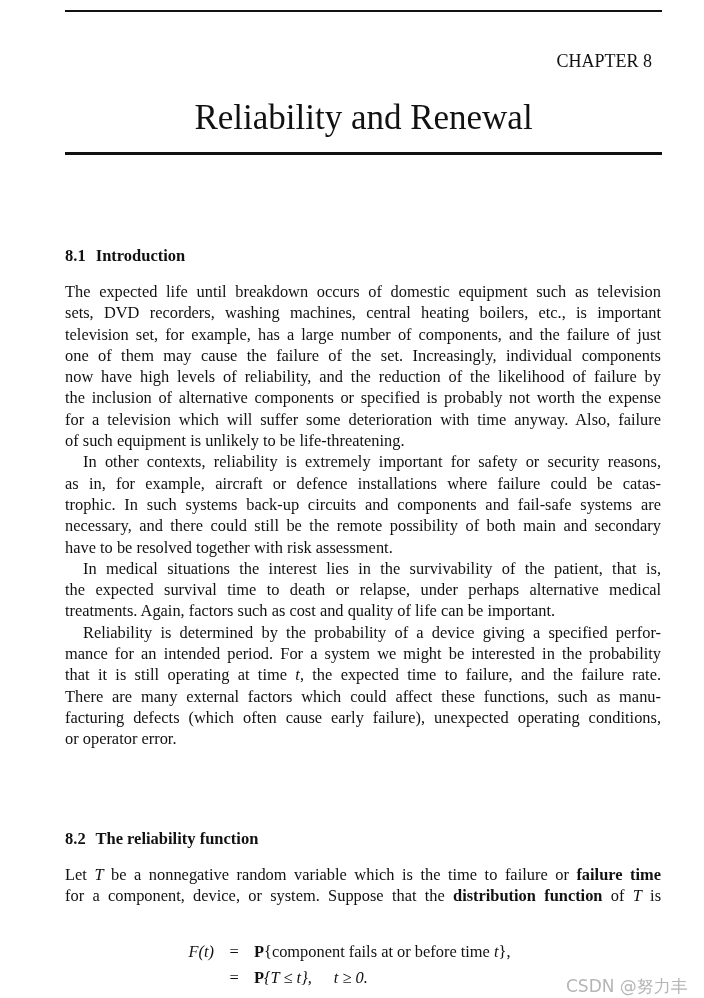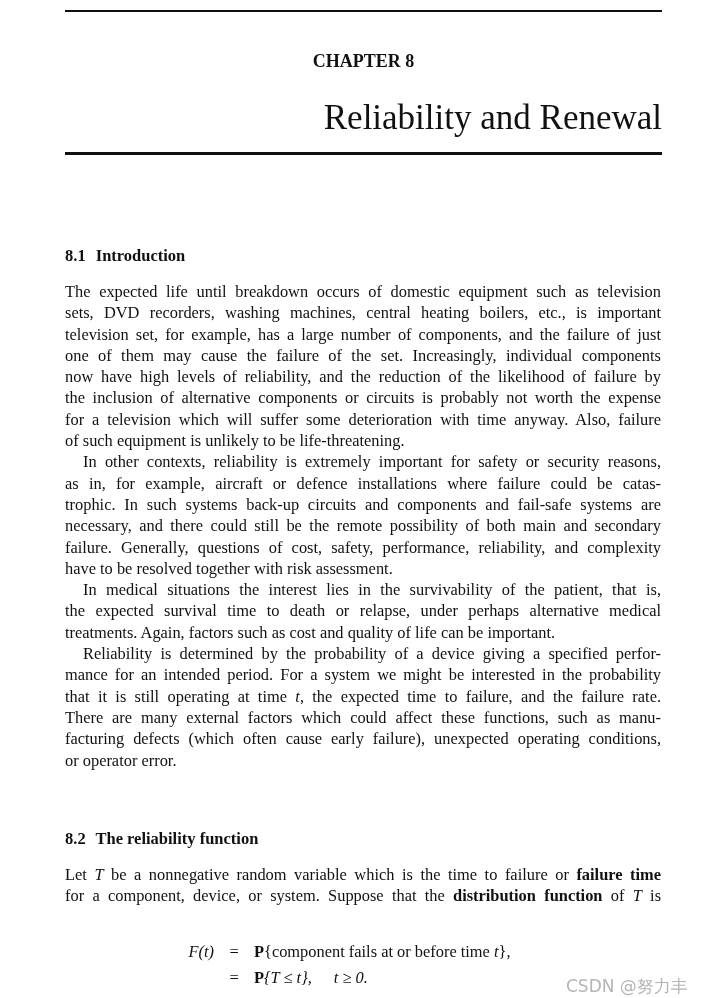--- a/index.html
+++ b/index.html
@@ -4,26 +4,26 @@
 <style>
   html, body { margin: 0; padding: 0; background: #ffffff; }
   body {
     width: 704px; height: 998px; position: relative; overflow: hidden;
     font-family: "Liberation Serif", "DejaVu Serif", serif;
     color: #111111;
   }
   .rule-top { position: absolute; left: 65px; top: 10px; width: 597px; height: 2px; background: #111; }
   .rule-bottom { position: absolute; left: 65px; top: 152px; width: 597px; height: 3px; background: #111; }
   .chapter-label {
-    position: absolute; left: 65px; width: 597px; top: 51px;
-    text-align: center; font-size: 18px; letter-spacing: 0px; font-weight: bold;
+    position: absolute; left: 55px; width: 597px; top: 51px;
+    text-align: right; font-size: 18px; letter-spacing: 0px;
   }
   .chapter-title {
     position: absolute; left: 65px; width: 597px; top: 98px;
-    text-align: right; font-size: 35px; line-height: 40px;
+    text-align: center; font-size: 35px; line-height: 40px;
   }
   .section-heading {
     position: absolute; left: 65px; font-weight: bold; font-size: 16.5px;
   }
   .section-heading .num { margin-right: 6px; }
   .body-text {
     position: absolute; left: 65px; width: 596px;
     font-size: 16.4px; line-height: 21.3px; text-align: justify;
   }
   .body-text p { margin: 0; }
@@ -57,30 +57,29 @@
   <span>Introduction</span>
 </div>
 
 <div class="body-text" style="top:281px;">
   <p>
     <span class="line">The expected life until breakdown occurs of domestic equipment such as television</span>
     <span class="line">sets, DVD recorders, washing machines, central heating boilers, etc., is important</span>
     <span class="line">television set, for example, has a large number of components, and the failure of just</span>
     <span class="line">one of them may cause the failure of the set. Increasingly, individual components</span>
     <span class="line">now have high levels of reliability, and the reduction of the likelihood of failure by</span>
-    <span class="line">the inclusion of alternative components or circuits is probably not worth the expense</span>
+    <span class="line">the inclusion of alternative components or specified is probably not worth the expense</span>
     <span class="line">for a television which will suffer some deterioration with time anyway. Also, failure</span>
     <span class="line last">of such equipment is unlikely to be life-threatening.</span>
   </p>
   <p>
     <span class="line" style="padding-left:18px;">In other contexts, reliability is extremely important for safety or security reasons,</span>
     <span class="line">as in, for example, aircraft or defence installations where failure could be catas-</span>
     <span class="line">trophic. In such systems back-up circuits and components and fail-safe systems are</span>
     <span class="line">necessary, and there could still be the remote possibility of both main and secondary</span>
-    <span class="line">failure. Generally, questions of cost, safety, performance, reliability, and complexity</span>
     <span class="line last">have to be resolved together with risk assessment.</span>
   </p>
   <p>
     <span class="line" style="padding-left:18px;">In medical situations the interest lies in the survivability of the patient, that is,</span>
     <span class="line">the expected survival time to death or relapse, under perhaps alternative medical</span>
     <span class="line last">treatments. Again, factors such as cost and quality of life can be important.</span>
   </p>
   <p>
     <span class="line" style="padding-left:18px;">Reliability is determined by the probability of a device giving a specified perfor-</span>
     <span class="line">mance for an intended period. For a system we might be interested in the probability</span>

